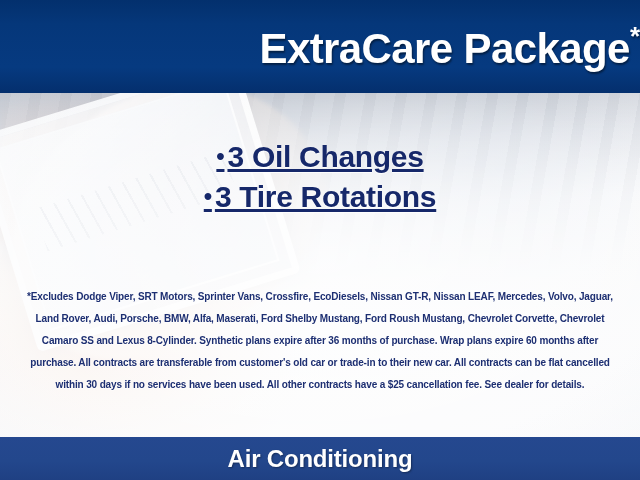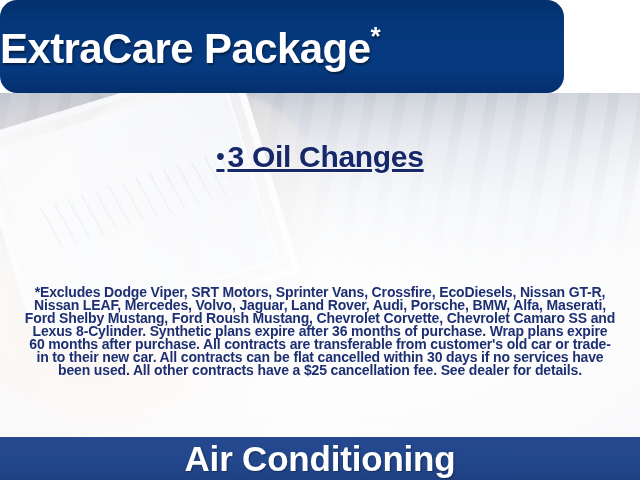--- a/index.html
+++ b/index.html
@@ -104,27 +104,26 @@
   }
   .ph-vignette {
     background: radial-gradient(ellipse 560px 330px at 50% 46%, rgba(255,255,255,0.55) 0%, rgba(255,255,255,0.10) 60%, rgba(236,238,243,0.42) 100%);
   }
 
   
   .top-banner {
     position: absolute;
     left: 0;
     top: 0;
-    width: 564px;
+    width: 640px;
     height: 93px;
     background: linear-gradient(180deg, #03306d 0%, #05377a 26%, #063a80 72%, #042f6d 100%);
     display: flex;
     align-items: center;
-    justify-content: flex-start;
-    border-radius: 17px;
+    justify-content: flex-end;
   }
   .top-title {
     color: #ffffff;
     font-size: 42px;
     font-weight: bold;
     letter-spacing: -0.6px;
     line-height: 1;
     text-shadow: 1px 2px 2px rgba(0,0,0,0.45);
     white-space: nowrap;
   }
@@ -159,42 +158,42 @@
   }
 
   
   .fineprint {
     position: absolute;
     left: 24px;
     top: 286px;
     width: 592px;
     text-align: center;
     color: #1d2f72;
-    font-size: 14px;
-    font-weight: bold;
-    line-height: 13px;
+    font-size: 10px;
+    font-weight: bold;
+    line-height: 22px;
     letter-spacing: -0.15px;
     text-shadow: 0 1px 1px rgba(255,255,255,0.8);
   }
 
   
   .bottom-banner {
     position: absolute;
     left: 0;
     top: 437px;
     width: 640px;
     height: 43px;
     background: linear-gradient(180deg, #25488f 0%, #23478c 55%, #1f4083 100%);
     display: flex;
     align-items: center;
     justify-content: center;
   }
   .bottom-title {
     color: #ffffff;
-    font-size: 35px;
+    font-size: 24px;
     font-weight: bold;
     line-height: 1;
     letter-spacing: -0.2px;
     text-shadow: 1px 1px 2px rgba(0,0,0,0.35);
     white-space: nowrap;
   }
 </style>
 </head>
 <body>
 
@@ -213,20 +212,21 @@
     <div class="layer ph-wash"></div>
     <div class="layer ph-vignette"></div>
   </div>
 
   <div class="top-banner">
     <div class="top-title"><span>ExtraCare Package</span><span class="star">*</span></div>
   </div>
 
   <div class="bullets">
     <div class="bullet-line"><span class="dot">•</span><span>3 Oil Changes</span></div>
+    <div class="bullet-line"><span class="dot">•</span><span>3 Tire Rotations</span></div>
   </div>
 
   <div class="fineprint">*Excludes Dodge Viper, SRT Motors, Sprinter Vans, Crossfire, EcoDiesels, Nissan GT-R, Nissan LEAF, Mercedes, Volvo, Jaguar, Land Rover, Audi, Porsche, BMW, Alfa, Maserati, Ford Shelby Mustang, Ford Roush Mustang, Chevrolet Corvette, Chevrolet Camaro SS and Lexus 8-Cylinder. Synthetic plans expire after 36 months of purchase. Wrap plans expire 60 months after purchase. All contracts are transferable from customer's old car or trade-in to their new car. All contracts can be flat cancelled within 30 days if no services have been used. All other contracts have a $25 cancellation fee. See dealer for details.</div>
 
   <div class="bottom-banner">
     <div class="bottom-title">Air Conditioning</div>
   </div>
 
 </div>
 

